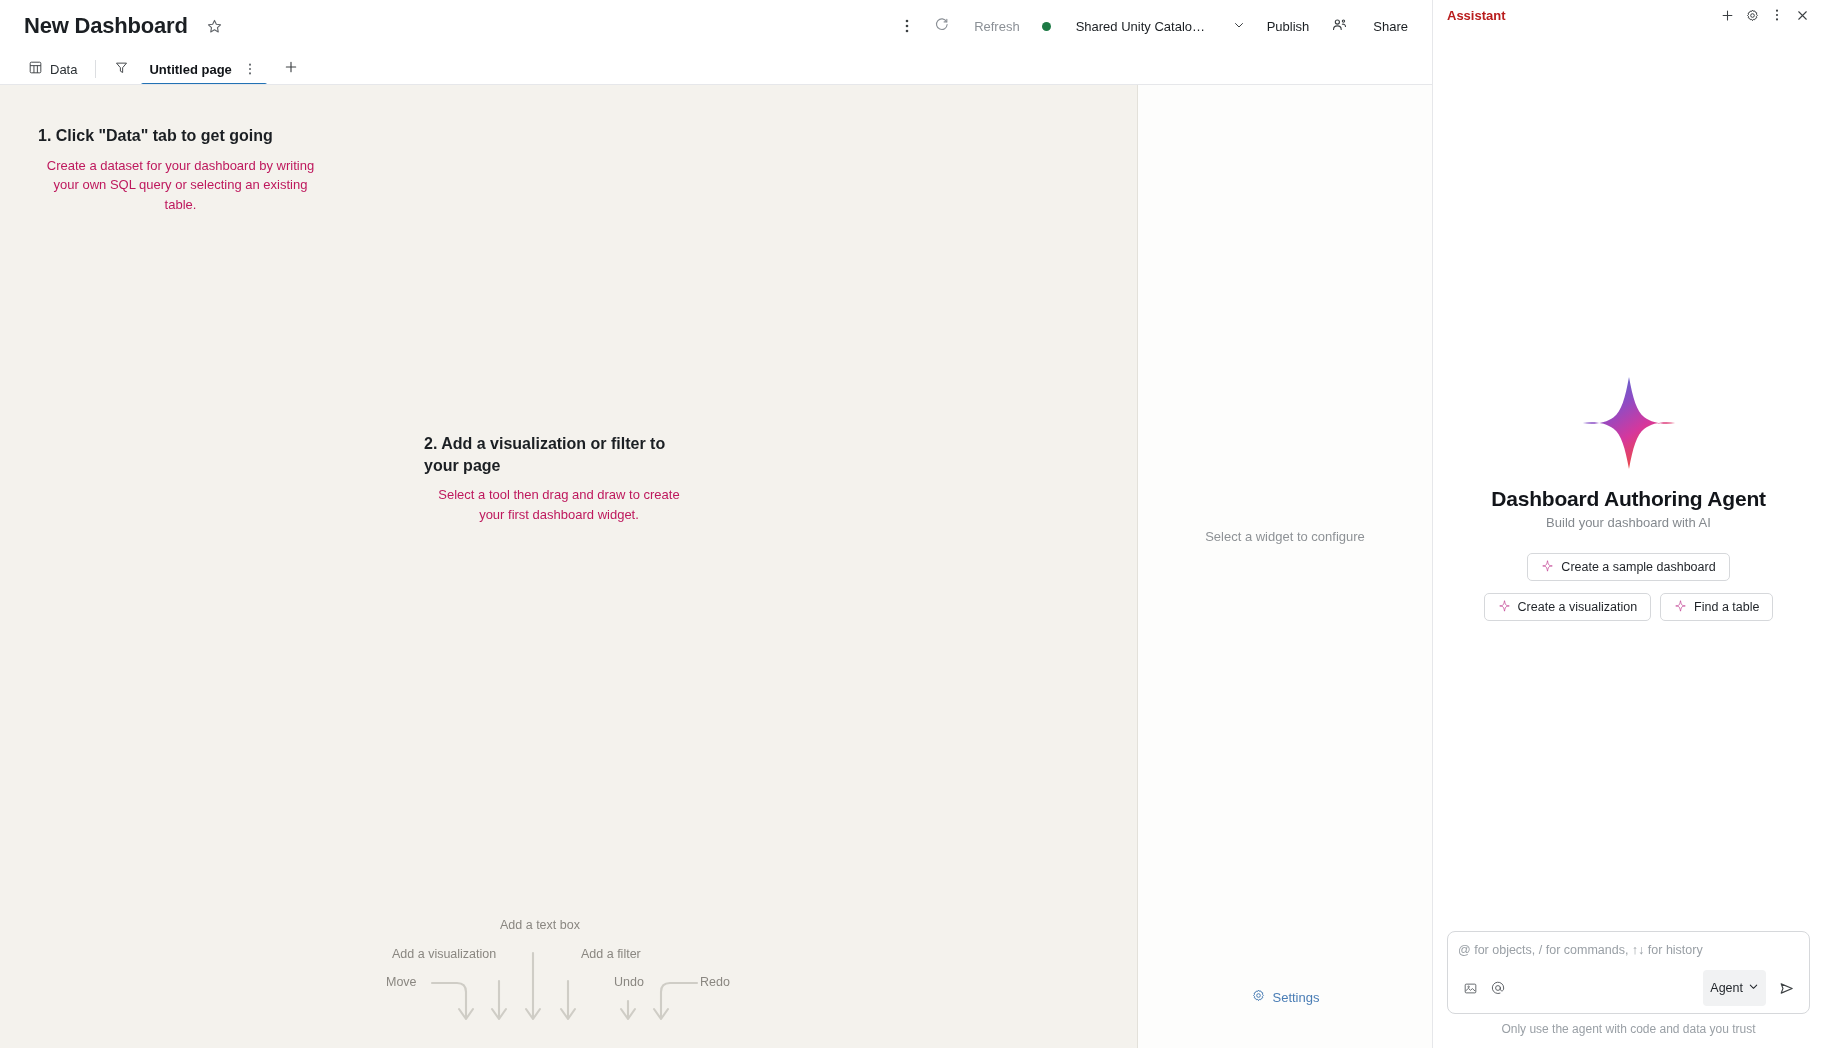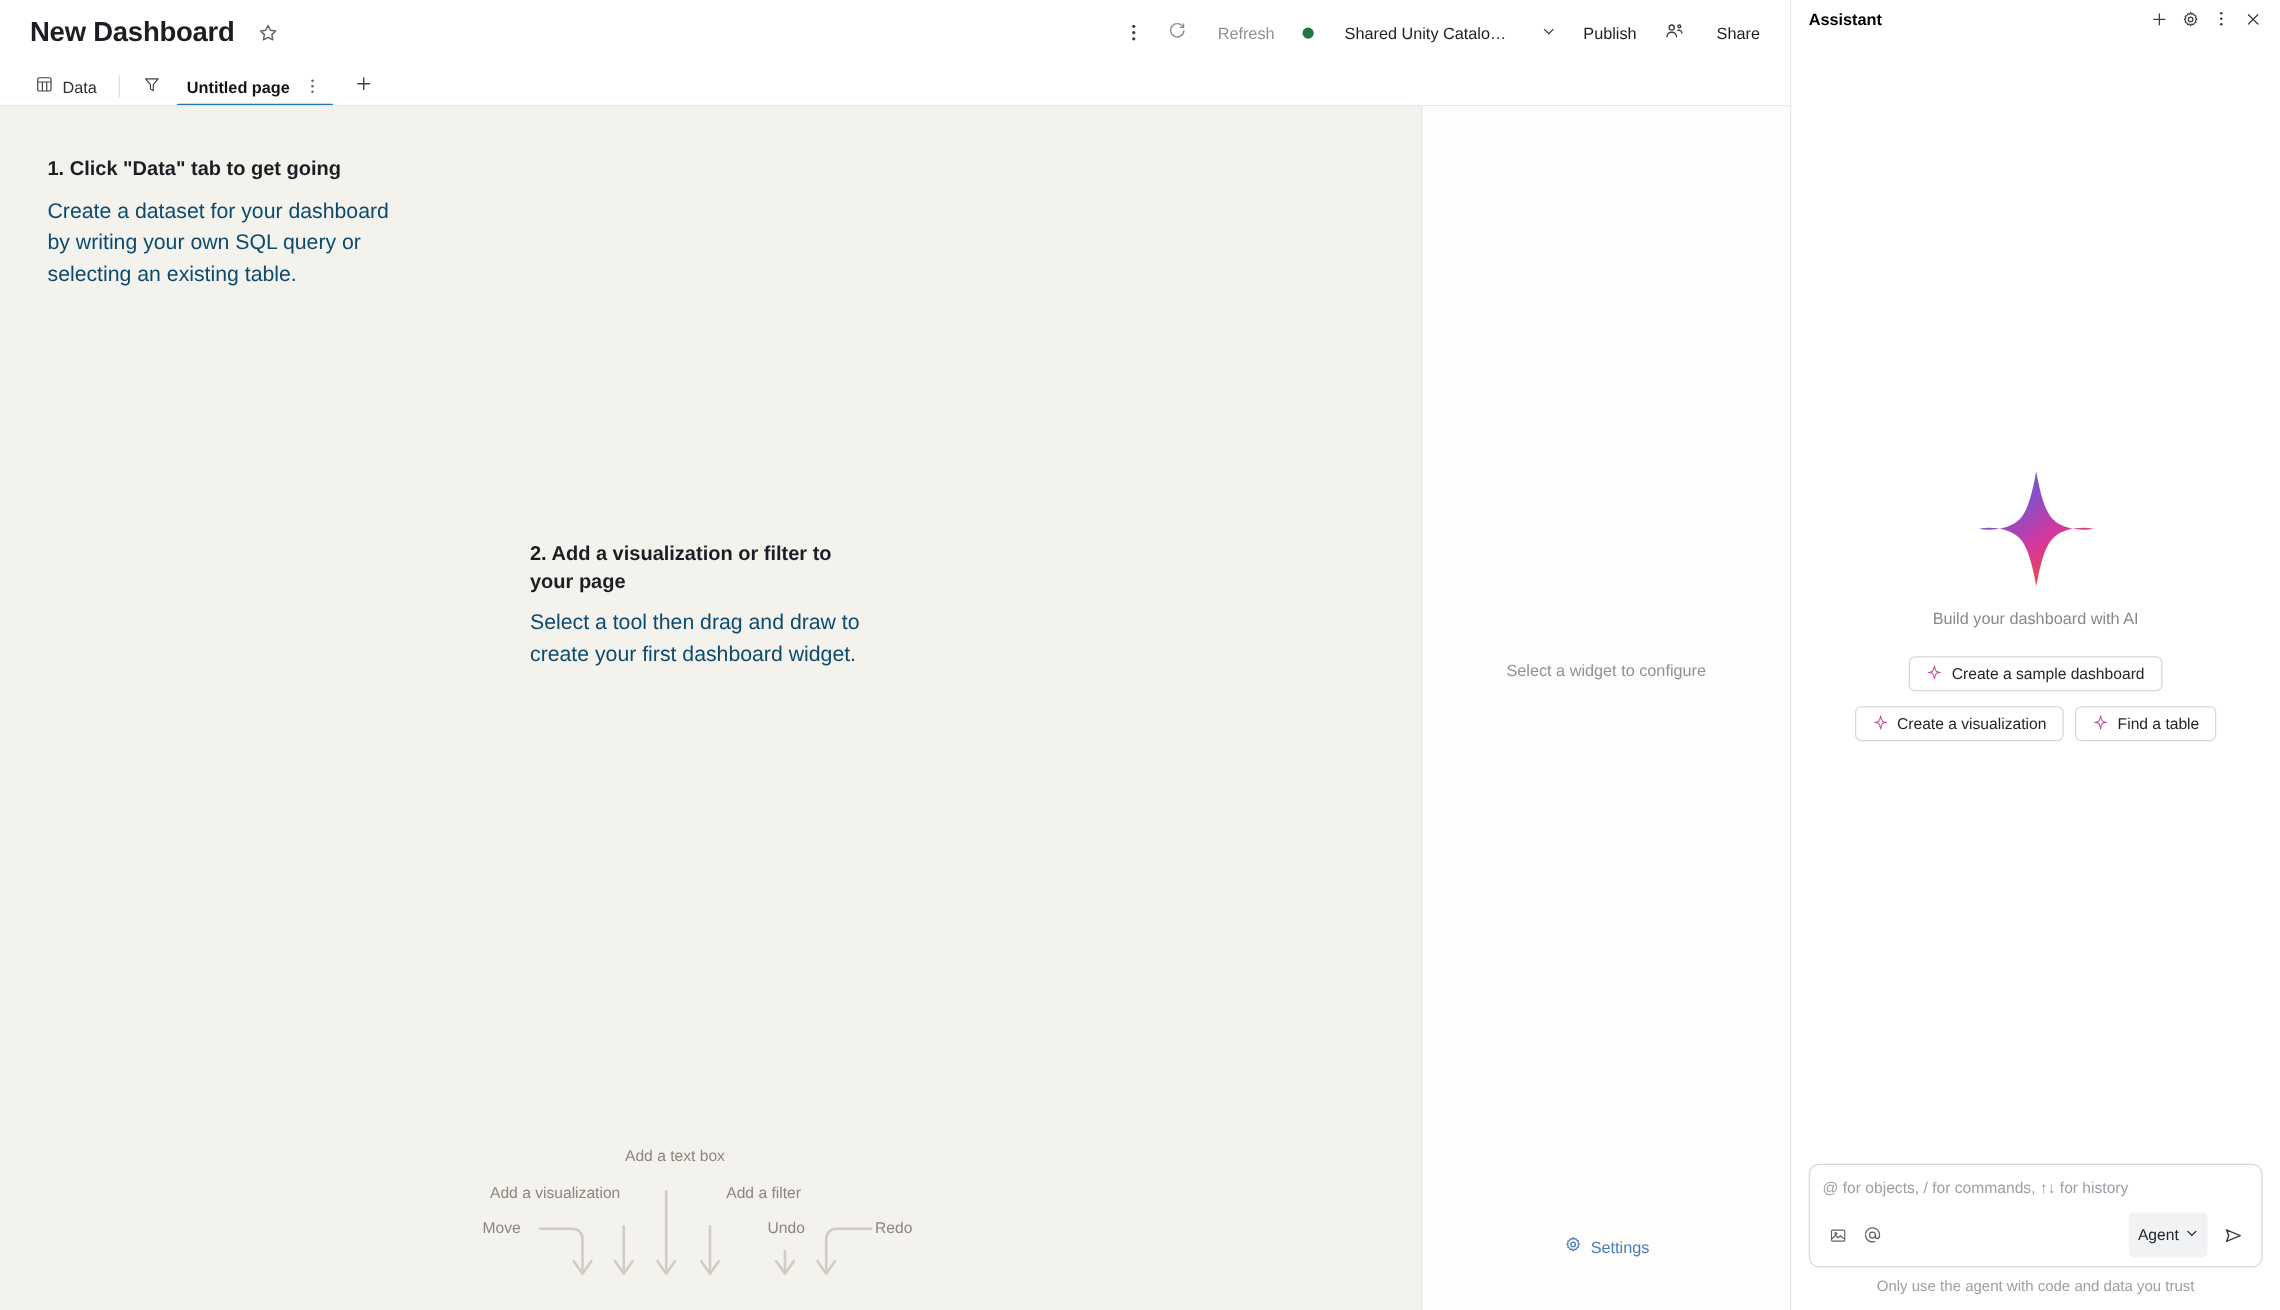--- a/index.html
+++ b/index.html
@@ -80,21 +80,21 @@
   .config-pane {
     position: relative; flex: 1; background: #fdfdfc;
   }
 
   
   .hint { position: absolute; }
   .hint-title {
     font-size: 16px; font-weight: bold; color: #1b1f23; line-height: 1.35;
     margin-bottom: 9px;
   }
-  .hint-sub { font-size: 17px; color: #0c4a6e; line-height: 1.52; }
+  .hint-sub { font-size: 13px; color: #be185d; line-height: 1.52; text-align: center; }
 
   #hint1 { left: 38px; top: 40px; width: 285px; }
   #hint2 { left: 424px; top: 348px; width: 270px; }
 
   
   .anno {
     position: absolute; font-size: 12.5px; color: #8a8781; white-space: nowrap;
   }
 
   
@@ -111,21 +111,21 @@
   
   .assistant {
     width: 392px; height: 1048px; background: #ffffff;
     border-left: 1px solid #e6e7ea; display: flex; flex-direction: column;
     position: relative;
   }
   .as-head {
     height: 30px; display: flex; align-items: center; padding: 0 10px 0 14px;
     flex: none;
   }
-  .as-title { font-size: 13px; font-weight: bold; color: #000000; }
+  .as-title { font-size: 13px; font-weight: bold; color: #b91c1c; }
   .as-head-icons { margin-left: auto; display: flex; align-items: center; gap: 1px; }
   .as-ic {
     width: 24px; height: 24px; border-radius: 4px; cursor: pointer; color: #3c4043;
     display: flex; align-items: center; justify-content: center;
   }
 
   .as-body { flex: 1; position: relative; }
   .as-hero {
     position: absolute; left: 0; right: 0; top: 345px; text-align: center;
   }
@@ -382,20 +382,21 @@
               <stop offset="0%" stop-color="#4a6fd4"></stop>
               <stop offset="32%" stop-color="#8f4cc4"></stop>
               <stop offset="58%" stop-color="#d6379c"></stop>
               <stop offset="80%" stop-color="#e8484f"></stop>
               <stop offset="100%" stop-color="#e9544a"></stop>
             </linearGradient>
           </defs>
           <path fill="url(#sparkGrad)" d="M50 2 C 54 24 58 38 66 44 C 74 50 86 52 98 50 C 86 48 74 50 66 56 C 58 62 54 76 50 98 C 46 76 42 62 34 56 C 26 50 14 48 2 50 C 14 52 26 50 34 44 C 42 38 46 24 50 2 Z"></path>
         </svg>
 
+        <div class="hero-title">Dashboard Authoring Agent</div>
         <div class="hero-sub">Build your dashboard with AI</div>
 
         <div class="chip-row">
           <div class="chip">
             <span>
               <svg width="13" height="13" viewBox="0 0 24 24" fill="none" stroke="#c8519c" stroke-width="1.5" stroke-linejoin="round">
                 <path d="M12 3.2c1 5 1.8 7.3 3.3 8.3 1.5 1 3.8 1.3 5.5 1.3-1.7 0-4 .3-5.5 1.3-1.5 1-2.3 3.3-3.3 8.3-1-5-1.8-7.3-3.3-8.3-1.5-1-3.8-1.3-5.5-1.3 1.7 0 4-.3 5.5-1.3 1.5-1 2.3-3.3 3.3-8.3z"></path>
               </svg>
             </span>
             <span>Create a sample dashboard</span>

